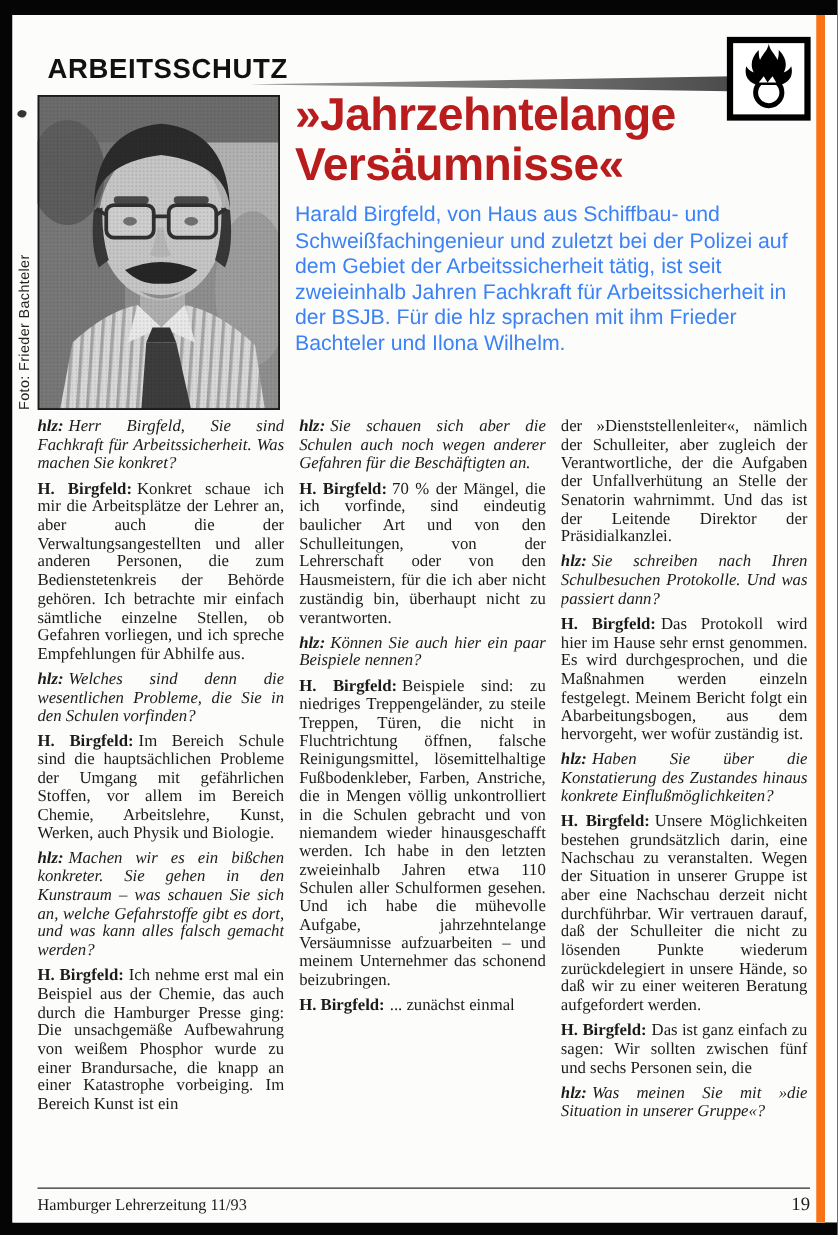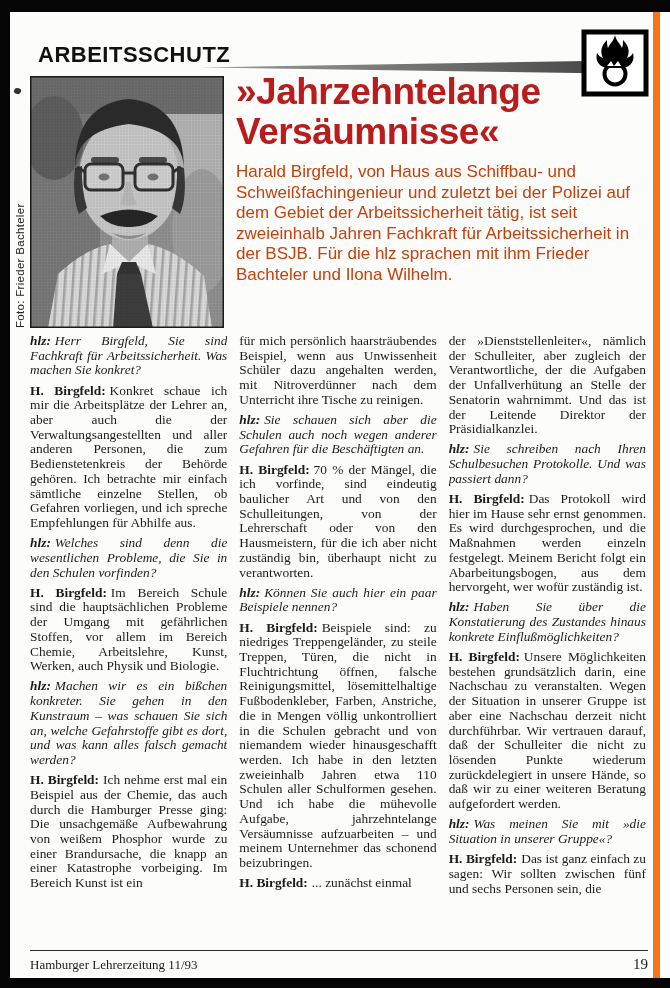--- a/index.html
+++ b/index.html
@@ -22,21 +22,21 @@
         writing-mode:vertical-rl;transform:rotate(180deg);
         font-family:"Liberation Sans",sans-serif;font-size:11.5px;color:#222;
         display:flex;align-items:center;justify-content:flex-start;letter-spacing:.3px;}
   .speck{position:absolute;left:4px;top:76px;width:7px;height:6px;background:#333;
         border-radius:60% 40% 55% 45%;transform:rotate(20deg);}
   
   .title{position:absolute;left:226px;top:60px;width:400px;margin:0;
         font-family:"Liberation Sans",sans-serif;font-weight:bold;font-size:37px;
         line-height:40px;letter-spacing:-.5px;color:#b91c1c;}
   .intro{position:absolute;left:226px;top:150px;width:414px;margin:0;
-        font-family:"Liberation Sans",sans-serif;font-size:17px;line-height:20.5px;color:#c2410c;}
+        font-family:"Liberation Sans",sans-serif;font-size:17px;line-height:20.5px;color:#3b82f6;}
   
   .columns{position:absolute;left:20px;top:322px;width:616px;height:614px;
         display:flex;gap:12px;overflow:hidden;font-family:Liberation Serif, serif;}
   .col{flex:1 1 0;font-size:13.4px;line-height:14.7px;text-align:justify;overflow:hidden;}
   .col p{margin:0 0 5.5px 0;}
   .block .speaker{font-weight:bold;margin-right:4px;}
   .q{font-style:italic;}
   .q .speaker{font-style:italic;}
   
   .footer-rule{position:absolute;left:20px;top:938px;width:618px;height:1px;background:#2a2a2a;}
@@ -135,36 +135,35 @@
       <div class="col">
         <p class="block q"><b class="speaker">hlz:</b><span>Herr Birgfeld, Sie sind Fachkraft für Arbeitssicherheit. Was machen Sie konkret?</span></p>
         <p class="block a"><b class="speaker">H. Birgfeld:</b><span>Konkret schaue ich mir die Arbeitsplätze der Lehrer an, aber auch die der Verwaltungsangestellten und aller anderen Personen, die zum Bedienstetenkreis der Behörde gehören. Ich betrachte mir einfach sämtliche einzelne Stellen, ob Gefahren vorliegen, und ich spreche Empfehlungen für Abhilfe aus.</span></p>
         <p class="block q"><b class="speaker">hlz:</b><span>Welches sind denn die wesentlichen Probleme, die Sie in den Schulen vorfinden?</span></p>
         <p class="block a"><b class="speaker">H. Birgfeld:</b><span>Im Bereich Schule sind die hauptsächlichen Probleme der Umgang mit gefährlichen Stoffen, vor allem im Bereich Chemie, Arbeitslehre, Kunst, Werken, auch Physik und Biologie.</span></p>
         <p class="block q"><b class="speaker">hlz:</b><span>Machen wir es ein bißchen konkreter. Sie gehen in den Kunstraum – was schauen Sie sich an, welche Gefahrstoffe gibt es dort, und was kann alles falsch gemacht werden?</span></p>
         <p class="block a"><b class="speaker">H. Birgfeld:</b><span>Ich nehme erst mal ein Beispiel aus der Chemie, das auch durch die Hamburger Presse ging: Die unsachgemäße Aufbewahrung von weißem Phosphor wurde zu einer Brandursache, die knapp an einer Katastrophe vorbeiging. Im Bereich Kunst ist ein</span></p>
       </div>
 
       <div class="col">
-        <p class="block a"><span>für mich persönlich haarsträubendes Beispiel, wenn aus Unwissenheit Schüler dazu angehalten werden, mit Nitroverdünner nach dem Unterricht ihre Tische zu reinigen.</span></p>
         <p class="block q"><b class="speaker">hlz:</b><span>Sie schauen sich aber die Schulen auch noch wegen anderer Gefahren für die Beschäftigten an.</span></p>
         <p class="block a"><b class="speaker">H. Birgfeld:</b><span>70 % der Mängel, die ich vorfinde, sind eindeutig baulicher Art und von den Schulleitungen, von der Lehrerschaft oder von den Hausmeistern, für die ich aber nicht zuständig bin, überhaupt nicht zu verantworten.</span></p>
         <p class="block q"><b class="speaker">hlz:</b><span>Können Sie auch hier ein paar Beispiele nennen?</span></p>
         <p class="block a"><b class="speaker">H. Birgfeld:</b><span>Beispiele sind: zu niedriges Treppengeländer, zu steile Treppen, Türen, die nicht in Fluchtrichtung öffnen, falsche Reinigungsmittel, lösemittelhaltige Fußbodenkleber, Farben, Anstriche, die in Mengen völlig unkontrolliert in die Schulen gebracht und von niemandem wieder hinausgeschafft werden. Ich habe in den letzten zweieinhalb Jahren etwa 110 Schulen aller Schulformen gesehen. Und ich habe die mühevolle Aufgabe, jahrzehntelange Versäumnisse aufzuarbeiten – und meinem Unternehmer das schonend beizubringen.</span></p>
         <p class="block a"><b class="speaker">H. Birgfeld:</b><span>... zunächst einmal</span></p>
       </div>
 
       <div class="col">
         <p class="block a"><span>der »Dienststellenleiter«, nämlich der Schulleiter, aber zugleich der Verantwortliche, der die Aufgaben der Unfallverhütung an Stelle der Senatorin wahrnimmt. Und das ist der Leitende Direktor der Präsidialkanzlei.</span></p>
         <p class="block q"><b class="speaker">hlz:</b><span>Sie schreiben nach Ihren Schulbesuchen Protokolle. Und was passiert dann?</span></p>
         <p class="block a"><b class="speaker">H. Birgfeld:</b><span>Das Protokoll wird hier im Hause sehr ernst genommen. Es wird durchgesprochen, und die Maßnahmen werden einzeln festgelegt. Meinem Bericht folgt ein Abarbeitungsbogen, aus dem hervorgeht, wer wofür zuständig ist.</span></p>
         <p class="block q"><b class="speaker">hlz:</b><span>Haben Sie über die Konstatierung des Zustandes hinaus konkrete Einflußmöglichkeiten?</span></p>
         <p class="block a"><b class="speaker">H. Birgfeld:</b><span>Unsere Möglichkeiten bestehen grundsätzlich darin, eine Nachschau zu veranstalten. Wegen der Situation in unserer Gruppe ist aber eine Nachschau derzeit nicht durchführbar. Wir vertrauen darauf, daß der Schulleiter die nicht zu lösenden Punkte wiederum zurückdelegiert in unsere Hände, so daß wir zu einer weiteren Beratung aufgefordert werden.</span></p>
+        <p class="block a"><b class="speaker">H. Birgfeld:</b><span>Das ist ganz einfach zu sagen: Wir sollten zwischen fünf und sechs Personen sein, die</span></p>
         <p class="block q"><b class="speaker">hlz:</b><span>Was meinen Sie mit »die Situation in unserer Gruppe«?</span></p>
-        <p class="block a"><b class="speaker">H. Birgfeld:</b><span>Das ist ganz einfach zu sagen: Wir sollten zwischen fünf und sechs Personen sein, die</span></p>
       </div>
 
     </div>
 
     <div class="footer-rule"></div>
     <div class="footer">
       <span>Hamburger Lehrerzeitung 11/93</span>
       <span class="pageno">19</span>
     </div>
 

